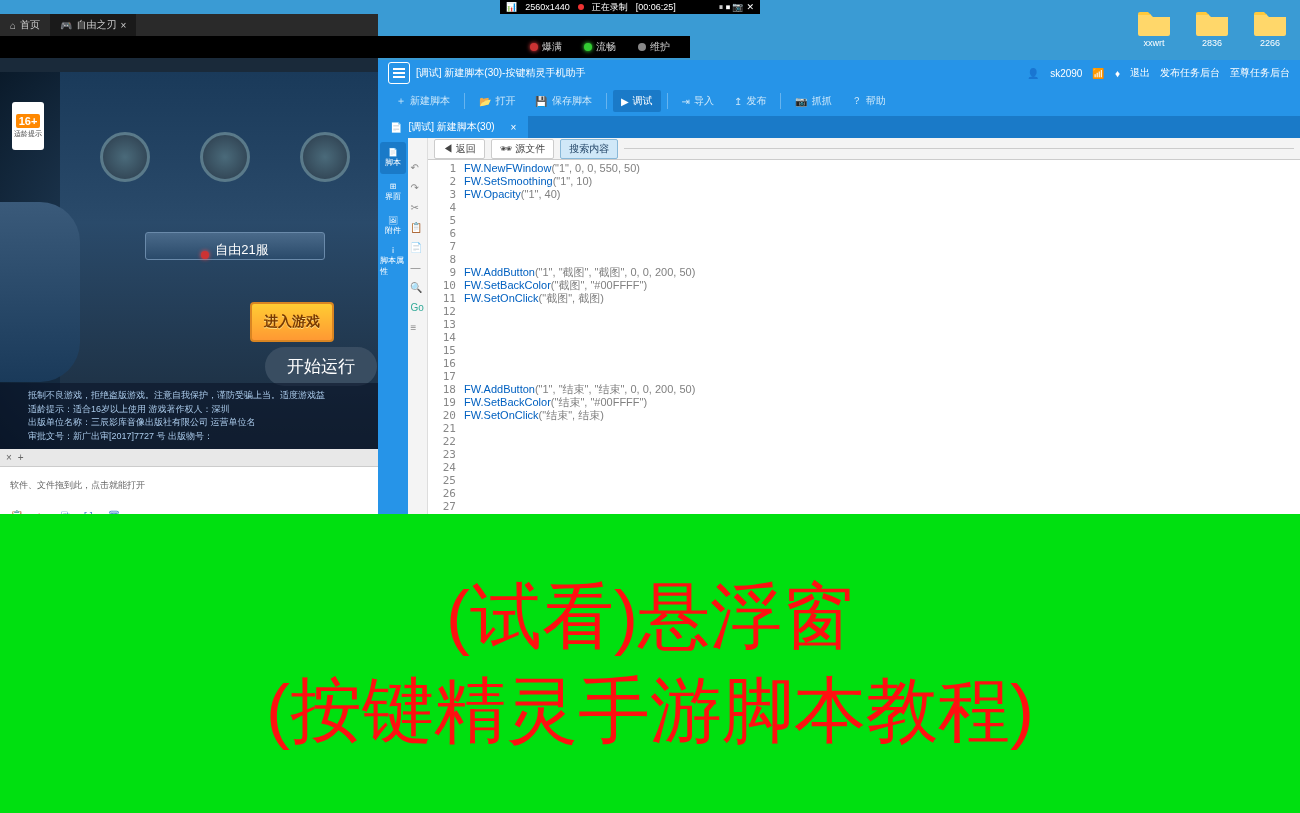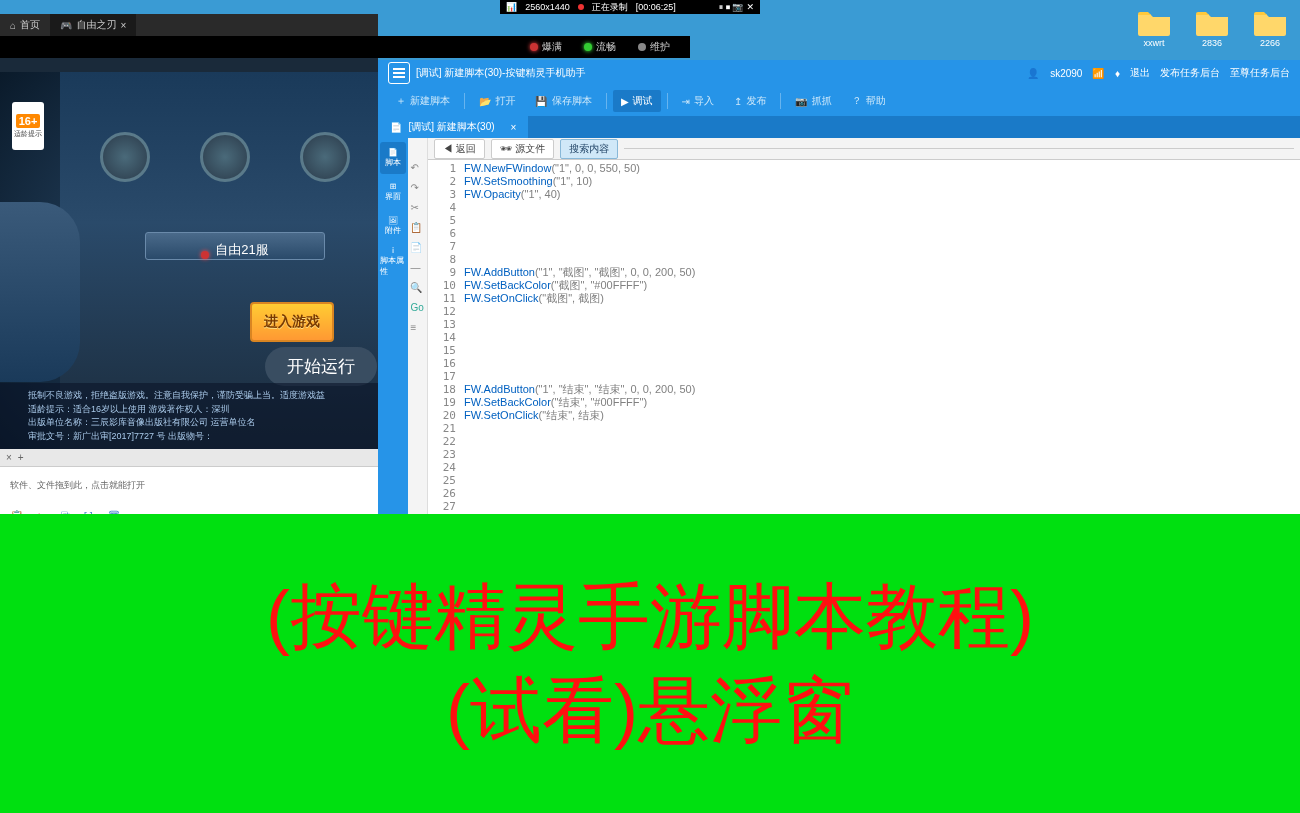--- a/index.html
+++ b/index.html
@@ -301,15 +301,15 @@
   <div class="browser-icons">
     <span>📋</span>
     <span style="color:#e77">✂</span>
     <span>⎘</span>
     <span>[ ]</span>
     <span>🗑</span>
   </div>
 </div>
 
 <div class="green-banner">
+  <div class="banner-line">(试看)悬浮窗</div>
   <div class="banner-line">(按键精灵手游脚本教程)</div>
-  <div class="banner-line">(试看)悬浮窗</div>
 </div>
 
 </body></html>

